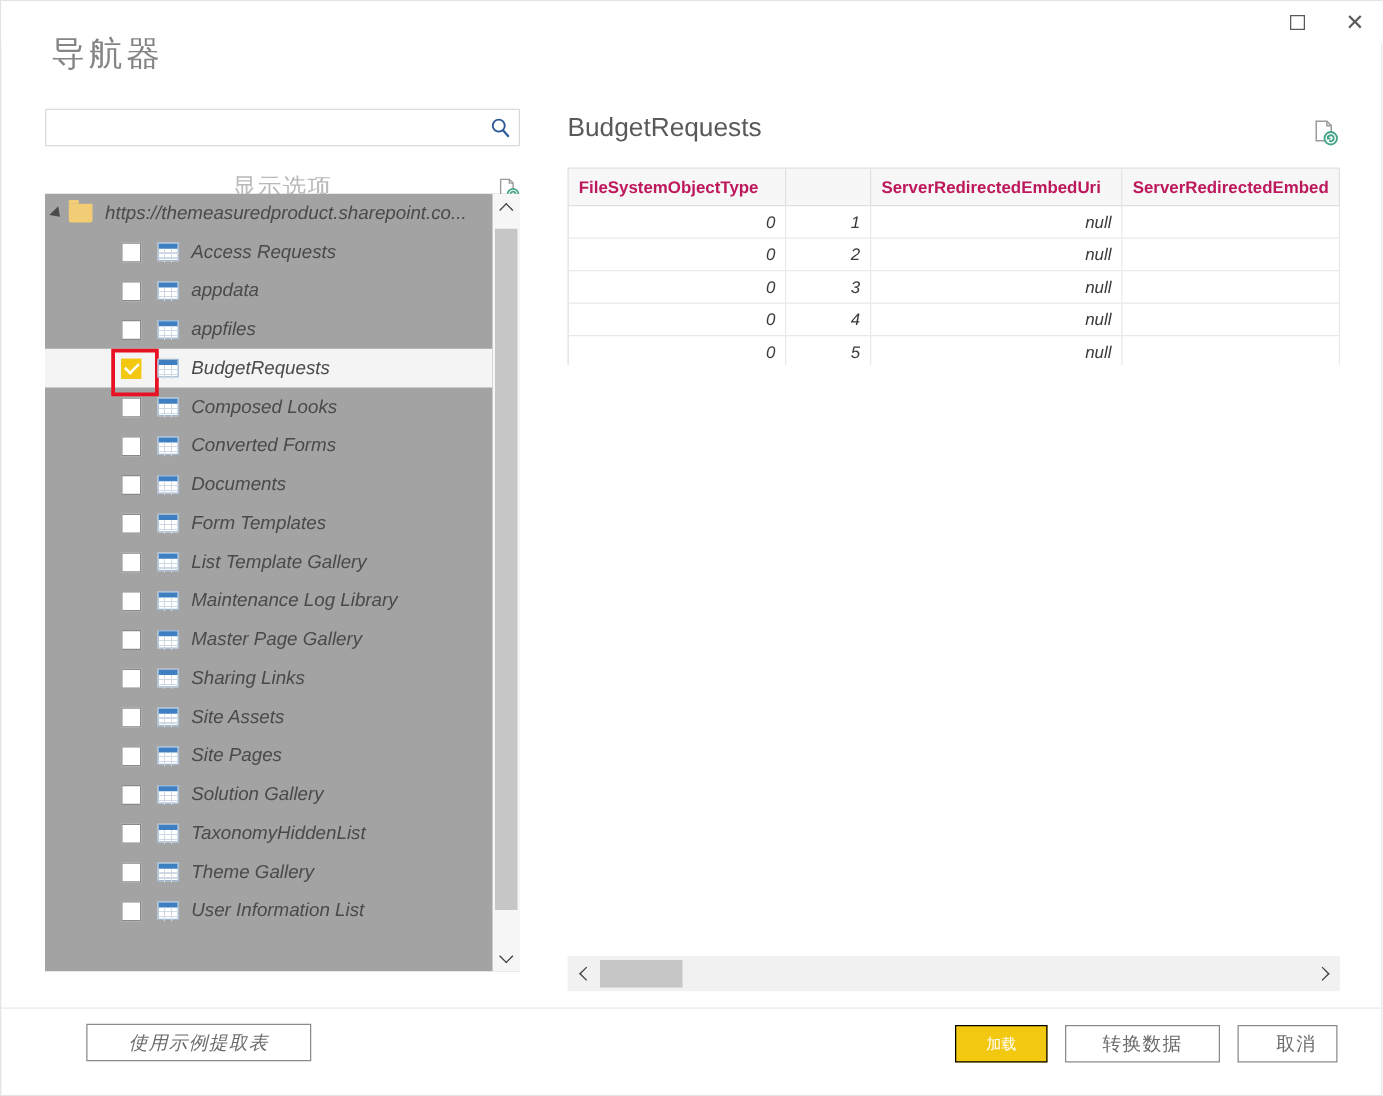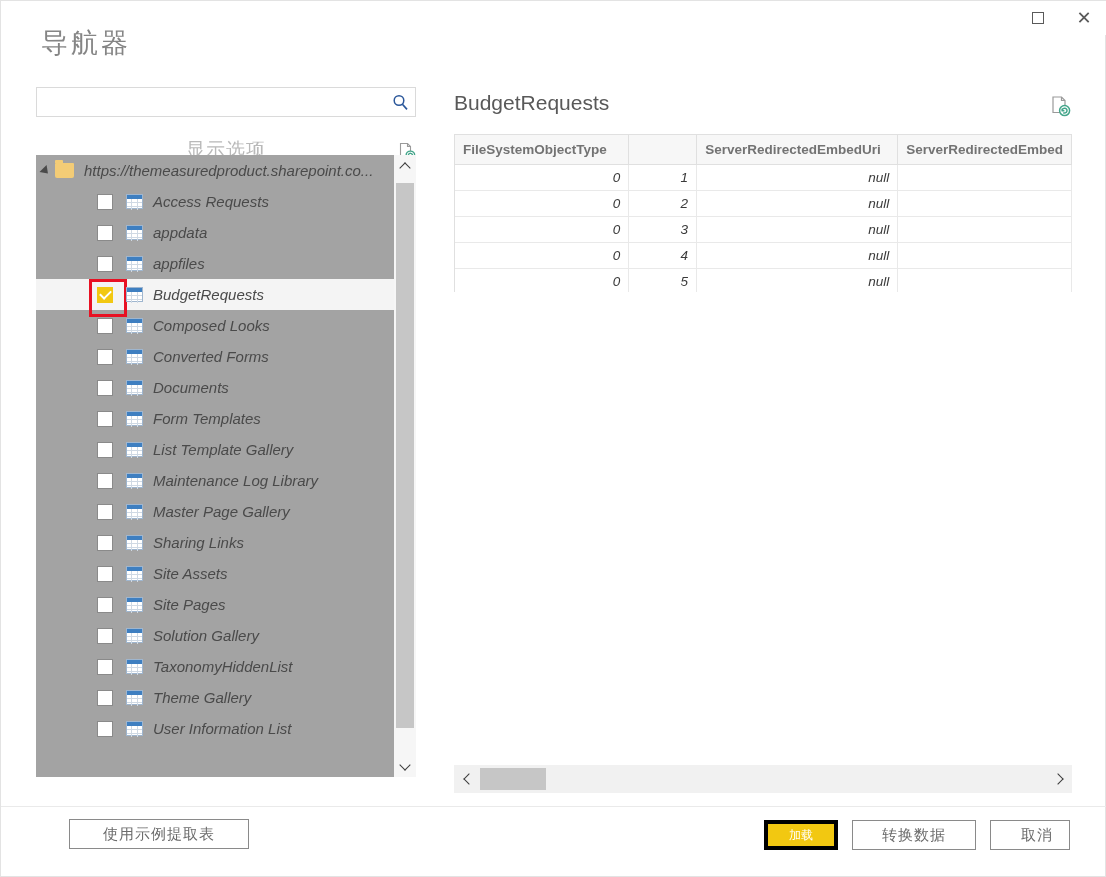--- a/index.html
+++ b/index.html
@@ -234,21 +234,21 @@
     border-left: 1px solid #e0e0e0;
     border-top: 1px solid #e0e0e0;
   }
   table.grid {
     border-collapse: collapse;
     table-layout: fixed;
     font-size: 13.5px;
   }
   table.grid th {
     background: #f7f7f7;
-    color: #737373;
+    color: #be185d;
     font-weight: bold;
     text-align: left;
     padding: 6px 8px;
     height: 29px;
     border-right: 1px solid #e0e0e0;
     border-bottom: 1px solid #e0e0e0;
     white-space: nowrap;
     overflow: hidden;
   }
   table.grid td {
@@ -293,28 +293,28 @@
     border: 1px solid #8a8a8a;
     background: #ffffff;
     color: #6b6b6b;
     height: 30px;
     cursor: default;
     font-family: "DejaVu Sans", "Liberation Sans", sans-serif;
     letter-spacing: 1px;
   }
   .btn-extract {
     position: absolute; left: 68px; bottom: 27px;
-    width: 180px; height: 30px;
+    width: 180px; height: 30px; font-style: italic;
   }
   .footer-right {
     position: absolute; right: 35px; bottom: 26px;
     display: flex; align-items: center; gap: 14px;
   }
   .btn-load {
-    background: #f2c811; border: 4px solid #000000;
+    background: #f2c811; border: 1px solid #000000;
     color: #ffffff; width: 74px; height: 30px;
     font-size: 12px; letter-spacing: 0;
   }
   .btn-transform { width: 124px; height: 30px; }
   .btn-cancel { width: 80px; height: 30px; padding-left: 20px; }
 </style>
 </head>
 <body>
 
 <div id="app">

